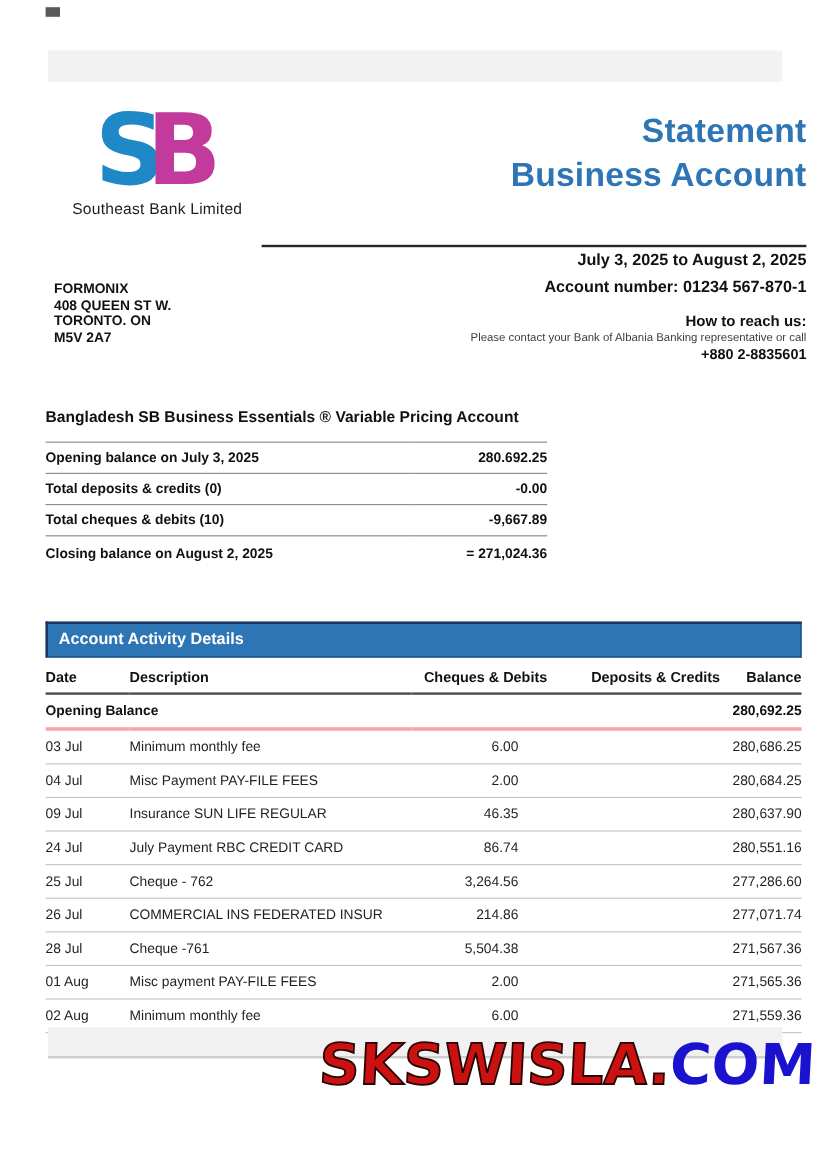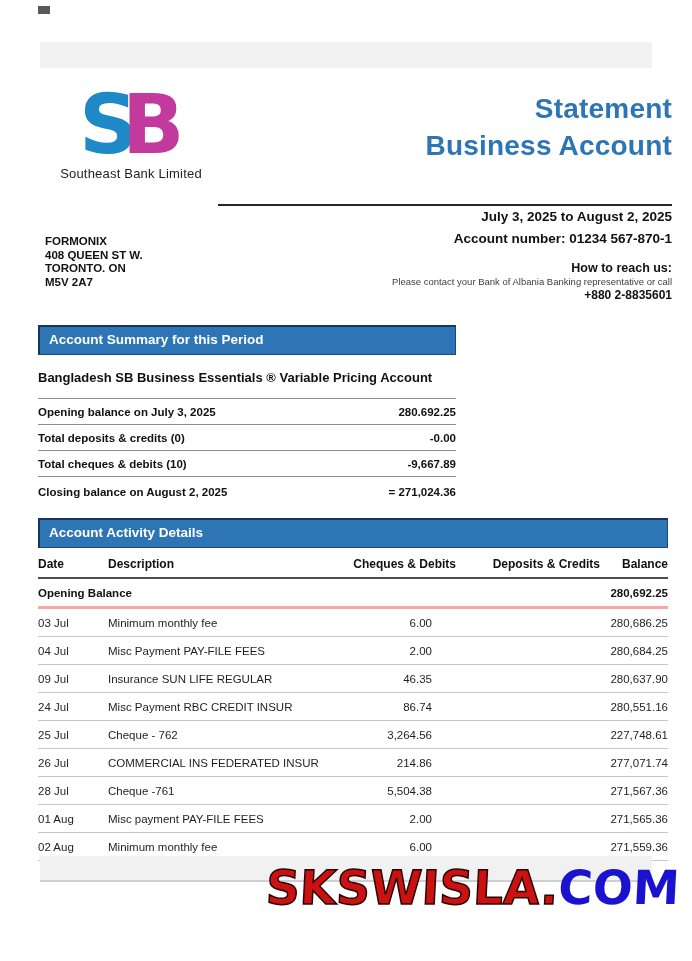--- a/index.html
+++ b/index.html
@@ -100,21 +100,20 @@
   <div>M5V 2A7</div>
 </div>
 
 <div class="reach">
   <div class="reach-title">How to reach us:</div>
   <div class="reach-text">Please contact your Bank of Albania Banking representative or call</div>
   <div class="reach-phone">+880 2-8835601</div>
 </div>
 
 <div class="summary-section">
-  <div class="section-bar">Account Summary for this Period</div>
   <div class="account-type">Bangladesh SB Business Essentials ® Variable Pricing Account</div>
   <table class="summary">
     <tbody>
         <tr>
       <td>Opening balance on July 3, 2025</td>
       <td class="val">280.692.25</td>
     </tr>
     <tr>
       <td>Total deposits &amp; credits (0)</td>
       <td class="val">-0.00</td>
@@ -171,31 +170,31 @@
     </tr>
     <tr>
       <td>09 Jul</td>
       <td>Insurance SUN LIFE REGULAR</td>
       <td class="debit">46.35</td>
       <td class="credit"></td>
       <td class="balance">280,637.90</td>
     </tr>
     <tr>
       <td>24 Jul</td>
-      <td>Misc Payment RBC CREDIT INSUR</td>
+      <td>July Payment RBC CREDIT CARD</td>
       <td class="debit">86.74</td>
       <td class="credit"></td>
       <td class="balance">280,551.16</td>
     </tr>
     <tr>
       <td>25 Jul</td>
       <td>Cheque - 762</td>
       <td class="debit">3,264.56</td>
       <td class="credit"></td>
-      <td class="balance">227,748.61</td>
+      <td class="balance">277,286.60</td>
     </tr>
     <tr>
       <td>26 Jul</td>
       <td>COMMERCIAL INS FEDERATED INSUR</td>
       <td class="debit">214.86</td>
       <td class="credit"></td>
       <td class="balance">277,071.74</td>
     </tr>
     <tr>
       <td>28 Jul</td>

